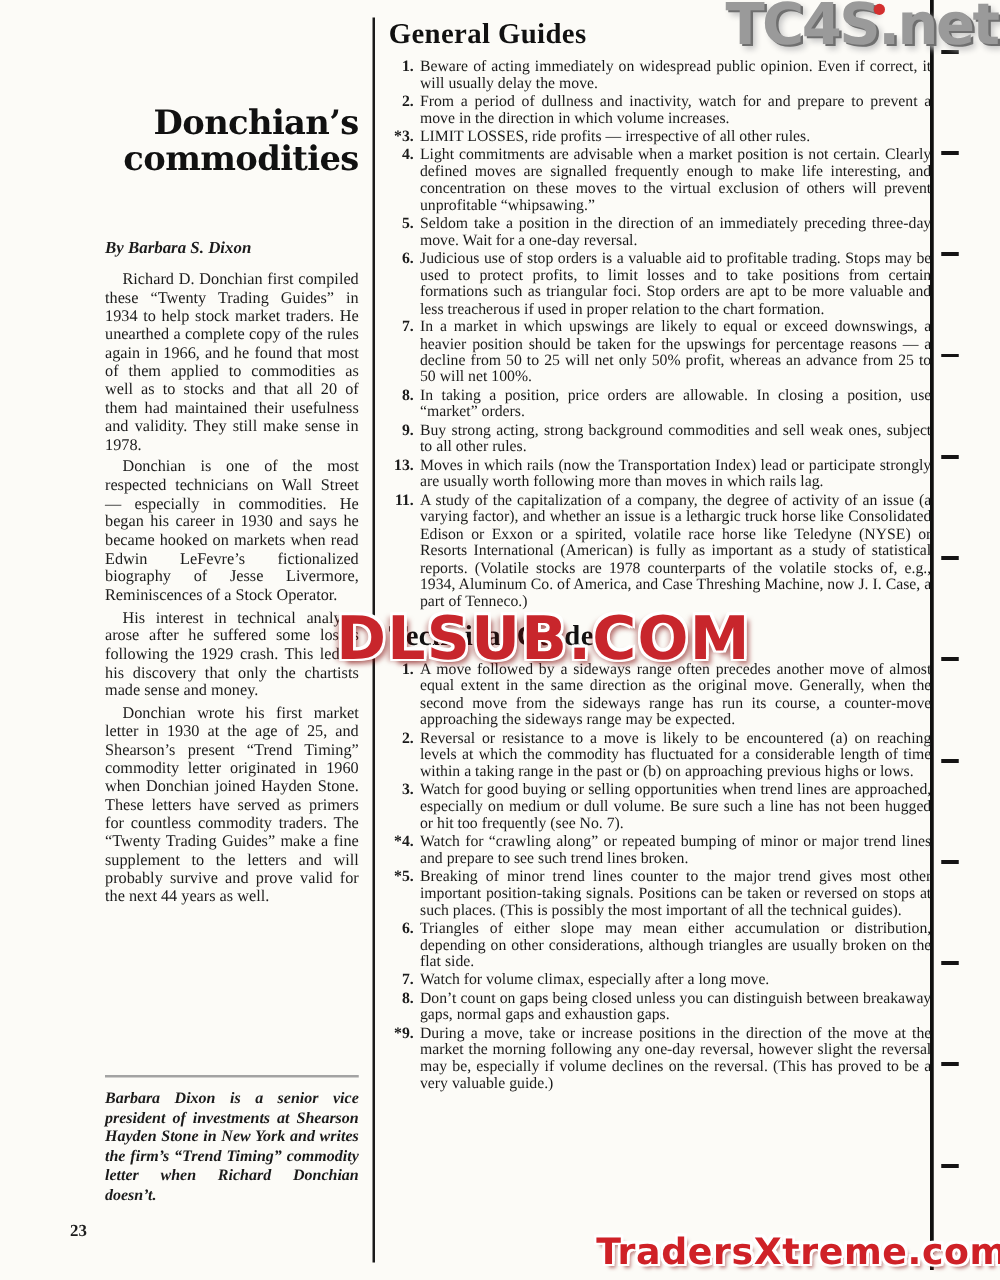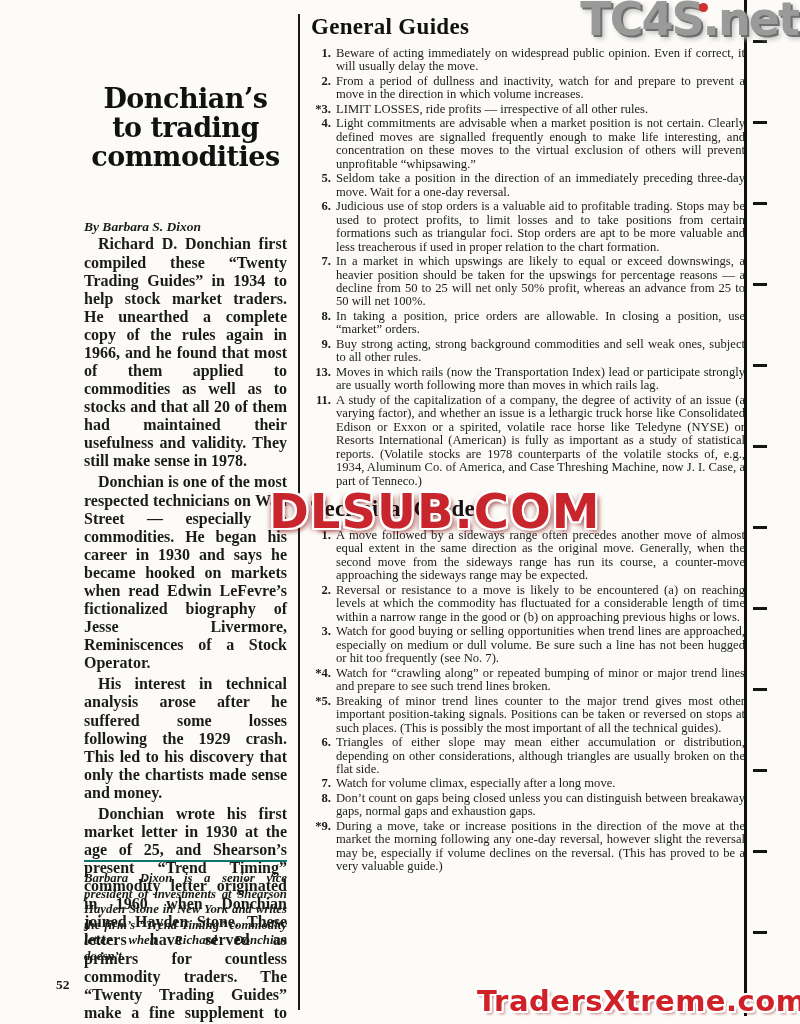--- a/index.html
+++ b/index.html
@@ -7,25 +7,25 @@
   body{background:#e8e6e1;font-family:"Liberation Serif",serif;color:#1b1b1b;}
   .page{position:relative;width:800px;height:1024px;background:#fcfbf7;overflow:hidden;}
 
   .col-divider{position:absolute;left:298px;top:14px;height:996px;width:2px;background:#1a1a1a;}
   .right-rule{position:absolute;left:744px;top:0;height:1016px;width:3px;background:#101010;}
   .ticks{position:absolute;left:753px;top:40px;width:14px;height:966px;
          background:repeating-linear-gradient(to bottom,#141414 0 3px,transparent 3px 81px);}
 
   .left-col{position:absolute;left:84px;top:84px;width:203px;}
   .title{font-family:"DejaVu Serif",serif;font-weight:bold;font-size:27px;line-height:1.08;
-         text-align:center;letter-spacing:-0.5px;margin-bottom:48px;color:#111;}
-  .byline{font-weight:bold;font-style:italic;font-size:13.5px;}
-  .body-para{font-size:16px;line-height:1.13;text-align:justify;text-indent:14px;margin-bottom:3px;font-weight:bold;}
+         text-align:right;letter-spacing:-0.5px;margin-bottom:48px;color:#111;}
+  .byline{font-weight:bold;font-style:italic;font-size:13.5px;margin-bottom:10px;}
+  .body-para{font-size:13px;line-height:1.13;text-align:justify;text-indent:14px;margin-bottom:3px;}
 
-  .bio-block{position:absolute;left:84px;top:860px;width:203px;border-top:2px solid #0f766e;padding-top:9px;}
+  .bio-block{position:absolute;left:84px;top:860px;width:203px;border-top:2px solid #a3a3a3;padding-top:9px;}
   .bio{font-size:12.8px;font-weight:bold;font-style:italic;line-height:1.22;text-align:justify;}
   .page-num{position:absolute;left:56px;top:977px;font-size:13.5px;font-weight:bold;}
 
   .right-col{position:absolute;left:311px;top:14px;width:434px;}
   .sec-head{font-size:23px;font-weight:bold;text-align:left;letter-spacing:0.3px;margin-bottom:7px;color:#111;}
   .sec-head.tech{margin-top:8px;}
   .intro{font-size:12.6px;line-height:1.15;text-indent:12px;margin-bottom:4px;text-align:justify;}
   .guide-item{display:flex;margin-bottom:1px;}
   .gnum{flex:0 0 25px;text-align:right;font-weight:bold;font-size:12.6px;line-height:1.07;
         padding-right:5px;white-space:nowrap;}
@@ -49,37 +49,36 @@
 
 <div class="page">
 
   <div class="col-divider"></div>
   <div class="right-rule"></div>
   <div class="ticks"></div>
 
   <aside class="left-col">
     <h1 class="title" id="title">
         <div class="title-line">Donchian’s</div>
-        <div class="title-line">to trading</div>
         <div class="title-line">commodities</div>
       </h1>
     <p class="byline">By Barbara S. Dixon</p>
     <div id="paras">
         <p class="body-para">Richard D. Donchian first compiled these “Twenty Trading Guides” in 1934 to help stock market traders. He unearthed a complete copy of the rules again in 1966, and he found that most of them applied to commodities as well as to stocks and that all 20 of them had maintained their usefulness and validity. They still make sense in 1978.</p>
         <p class="body-para">Donchian is one of the most respected technicians on Wall Street — especially in commodities. He began his career in 1930 and says he became hooked on markets when read Edwin LeFevre’s fictionalized biography of Jesse Livermore, Reminiscences of a Stock Operator.</p>
         <p class="body-para">His interest in technical analysis arose after he suffered some losses following the 1929 crash. This led to his discovery that only the chartists made sense and money.</p>
         <p class="body-para">Donchian wrote his first market letter in 1930 at the age of 25, and Shearson’s present “Trend Timing” commodity letter originated in 1960 when Donchian joined Hayden Stone. These letters have served as primers for countless commodity traders. The “Twenty Trading Guides” make a fine supplement to the letters and will probably survive and prove valid for the next 44 years as well.</p>
       </div>
   </aside>
 
   <div class="bio-block">
     <p class="bio">Barbara Dixon is a senior vice president of investments at Shearson Hayden Stone in New York and writes the firm’s “Trend Timing” commodity letter when Richard Donchian doesn’t.</p>
   </div>
 
-  <div class="page-num">52</div>
+  <div class="page-num">23</div>
 
   <main class="right-col">
     <h2 class="sec-head">General Guides</h2>
     <div id="general-list" class="guide-list">
         <div class="guide-item">
           <span class="gnum">1.</span>
           <span class="gtext">Beware of acting immediately on widespread public opinion. Even if correct, it will usually delay the move.</span>
         </div>
         <div class="guide-item">
           <span class="gnum">2.</span>
@@ -124,21 +123,21 @@
       </div>
 
     <h2 class="sec-head tech">Technical Guides</h2>
     <div id="technical-list" class="guide-list">
         <div class="guide-item">
           <span class="gnum">1.</span>
           <span class="gtext">A move followed by a sideways range often precedes another move of almost equal extent in the same direction as the original move. Generally, when the second move from the sideways range has run its course, a counter-move approaching the sideways range may be expected.</span>
         </div>
         <div class="guide-item">
           <span class="gnum">2.</span>
-          <span class="gtext">Reversal or resistance to a move is likely to be encountered (a) on reaching levels at which the commodity has fluctuated for a considerable length of time within a narrow range in the good or (b) on approaching previous highs or lows.</span>
+          <span class="gtext">Reversal or resistance to a move is likely to be encountered (a) on reaching levels at which the commodity has fluctuated for a considerable length of time within a taking range in the past or (b) on approaching previous highs or lows.</span>
         </div>
         <div class="guide-item">
           <span class="gnum">3.</span>
           <span class="gtext">Watch for good buying or selling opportunities when trend lines are approached, especially on medium or dull volume. Be sure such a line has not been hugged or hit too frequently (see No. 7).</span>
         </div>
         <div class="guide-item">
           <span class="gnum">*4.</span>
           <span class="gtext">Watch for “crawling along” or repeated bumping of minor or major trend lines and prepare to see such trend lines broken.</span>
         </div>
         <div class="guide-item">

